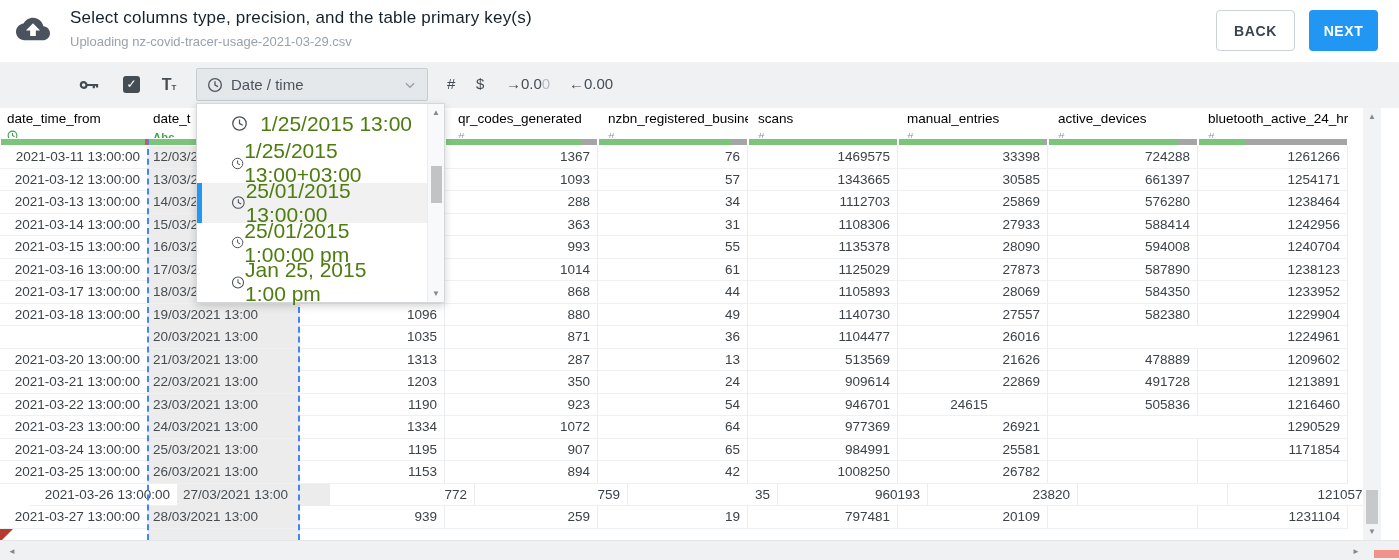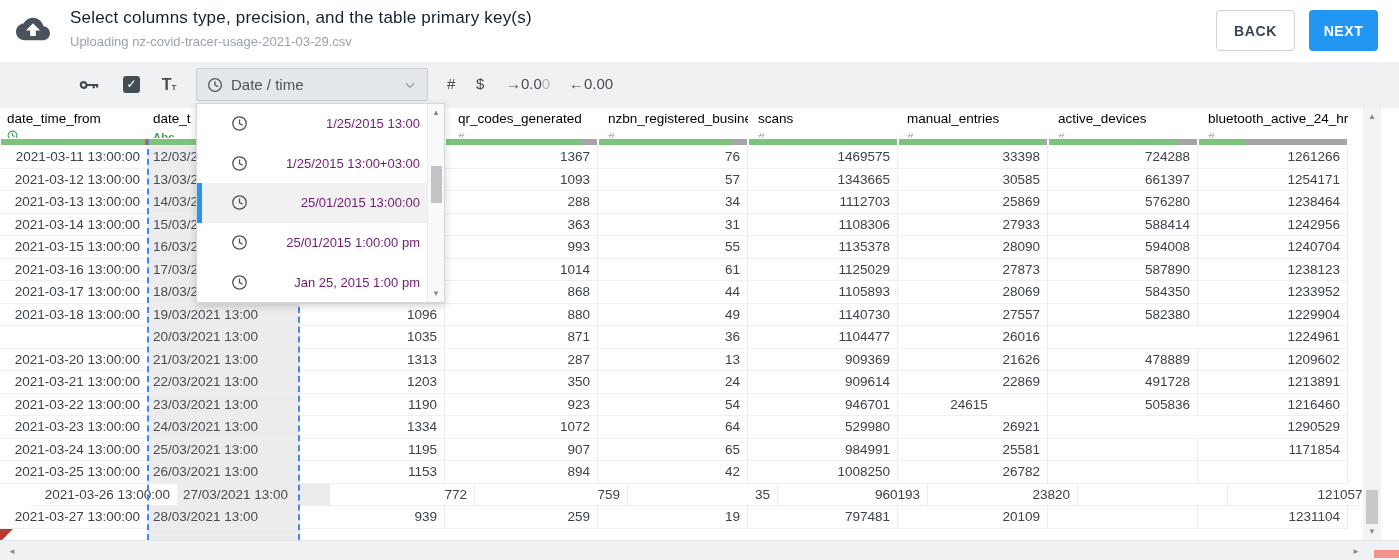--- a/index.html
+++ b/index.html
@@ -55,21 +55,21 @@
   .dash-line{position:absolute;top:139px;height:401px;width:0;border-left:2px dashed #4285f4;z-index:5}
   .selcol-tail{position:absolute;left:148px;top:528.5px;width:152px;height:11.5px;background:#ececec}
   .corner-flag{position:absolute;left:0;top:528.5px;width:0;height:0;
                border-top:13px solid #b63b30;border-right:13px solid transparent}
 
   
   .dd-panel{position:absolute;left:196px;top:103px;width:249px;height:200px;background:#fff;
             border:1px solid #d5d8db;box-shadow:0 3px 8px rgba(0,0,0,.18);z-index:30}
   #dd-items{position:absolute;left:0;top:0;width:231px}
   .dd-item{position:relative;height:39.6px;display:flex;align-items:center;padding-left:34px;cursor:pointer}
-  .dd-label{margin-left:auto;padding-right:8px;font-size:13px;color:#701a75}
+  .dd-label{margin-left:auto;padding-right:16px;font-size:21px;color:#4d7c0f}
   .dd-item.sel{background:#f1f1f1}
   .dd-item.sel::before{content:"";position:absolute;left:0;top:0;bottom:0;width:5px;background:#2196f3}
   .dd-scroll{position:absolute;right:0;top:0;bottom:0;width:17px;background:#f8f9fa;border-left:1px solid #ececec}
   .sb-arrow{position:absolute;left:0;width:16px;text-align:center;font-size:8px;color:#85898d;cursor:pointer}
   .dd-up{top:4px}
   .dd-down{bottom:4px}
   .dd-thumb{position:absolute;left:3px;top:62px;width:11px;height:37px;background:#c1c3c5;cursor:pointer}
 
   
   .vscroll{position:absolute;left:1363px;top:108px;width:18px;height:432px;background:#f2f3f4;z-index:10}
@@ -243,21 +243,21 @@
         <div class="cell right" style="left: 748px; width: 150px;">1104477</div>
         <div class="cell right" style="left: 898px; width: 150px;">26016</div>
         <div class="cell right" style="left: 1198px; width: 150px;">1224961</div>
       </div>
       <div class="trow" style="top: 348.5px;">
         <div class="cell right" style="left: 0px; width: 148px;">2021-03-20 13:00:00</div>
         <div class="cell left selcol" style="left: 148px; width: 152px;">21/03/2021 13:00</div>
         <div class="cell right" style="left: 300px; width: 145px;">1313</div>
         <div class="cell right" style="left: 445px; width: 153px;">287</div>
         <div class="cell right" style="left: 598px; width: 150px;">13</div>
-        <div class="cell right" style="left: 748px; width: 150px;">909369</div>
+        <div class="cell right" style="left: 748px; width: 150px;">513569</div>
         <div class="cell right" style="left: 898px; width: 150px;">21626</div>
         <div class="cell right" style="left: 1048px; width: 150px;">478889</div>
         <div class="cell right" style="left: 1198px; width: 150px;">1209602</div>
       </div>
       <div class="trow" style="top: 371px;">
         <div class="cell right" style="left: 0px; width: 148px;">2021-03-21 13:00:00</div>
         <div class="cell left selcol" style="left: 148px; width: 152px;">22/03/2021 13:00</div>
         <div class="cell right" style="left: 300px; width: 145px;">1203</div>
         <div class="cell right" style="left: 445px; width: 153px;">350</div>
         <div class="cell right" style="left: 598px; width: 150px;">24</div>
@@ -276,21 +276,21 @@
         <div class="cell right" style="left: 898px; width: 150px; text-align: center;">24615</div>
         <div class="cell right" style="left: 1048px; width: 150px;">505836</div>
         <div class="cell right" style="left: 1198px; width: 150px;">1216460</div>
       </div>
       <div class="trow" style="top: 416px;">
         <div class="cell right" style="left: 0px; width: 148px;">2021-03-23 13:00:00</div>
         <div class="cell left selcol" style="left: 148px; width: 152px;">24/03/2021 13:00</div>
         <div class="cell right" style="left: 300px; width: 145px;">1334</div>
         <div class="cell right" style="left: 445px; width: 153px;">1072</div>
         <div class="cell right" style="left: 598px; width: 150px;">64</div>
-        <div class="cell right" style="left: 748px; width: 150px;">529980</div>
+        <div class="cell right" style="left: 748px; width: 150px;">977369</div>
         <div class="cell right" style="left: 898px; width: 150px;">26921</div>
         <div class="cell right" style="left: 1048px; width: 150px; margin-top: 24px;">515027</div>
         <div class="cell right" style="left: 1198px; width: 150px;">1290529</div>
       </div>
       <div class="trow" style="top: 438.5px;">
         <div class="cell right" style="left: 0px; width: 148px;">2021-03-24 13:00:00</div>
         <div class="cell left selcol" style="left: 148px; width: 152px;">25/03/2021 13:00</div>
         <div class="cell right" style="left: 300px; width: 145px;">1195</div>
         <div class="cell right" style="left: 445px; width: 153px;">907</div>
         <div class="cell right" style="left: 598px; width: 150px;">65</div>

